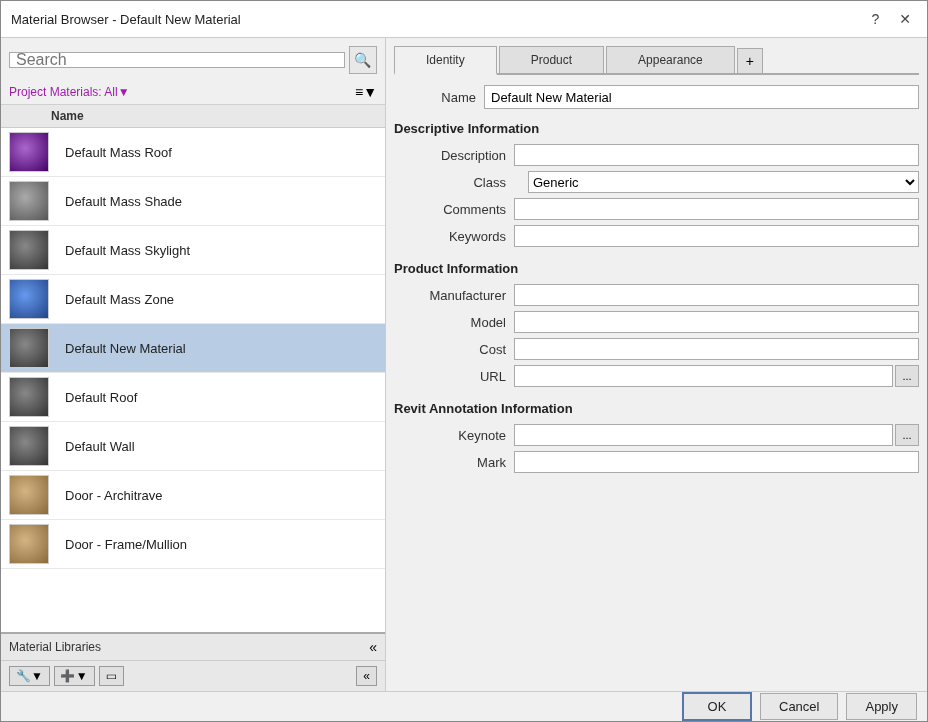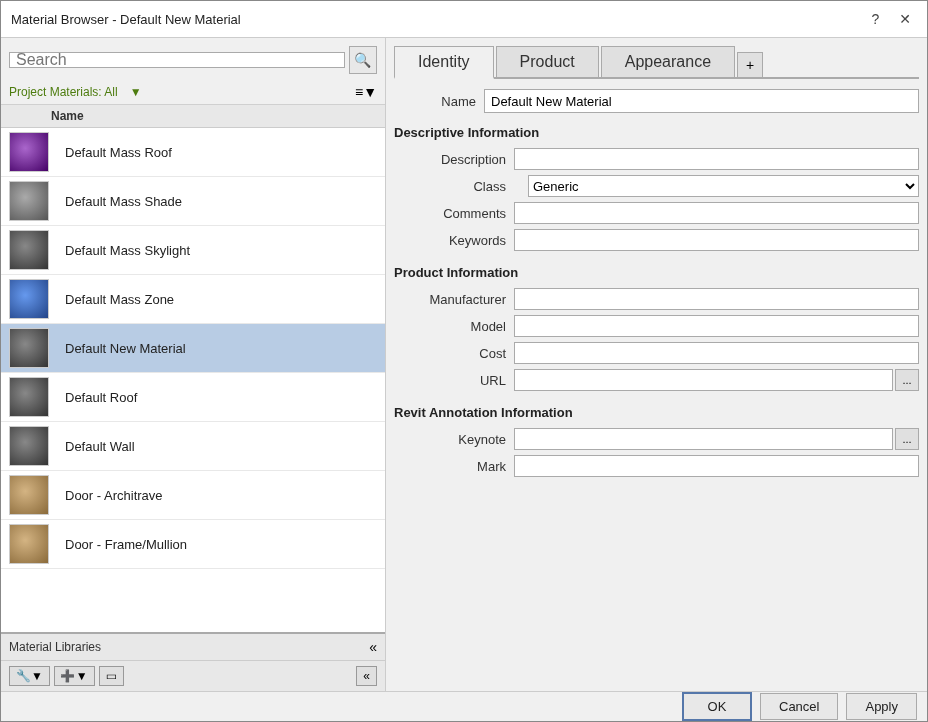--- a/index.html
+++ b/index.html
@@ -92,23 +92,23 @@
     .project-header {
       padding: 4px 8px;
       display: flex;
       align-items: center;
       justify-content: space-between;
       background: #f0f0f0;
       border-bottom: 1px solid #d0d0d0;
     }
     .project-label {
       font-size: 12px;
-      color: #4d7c0f;
-      display: flex;
-      gap: 12px;
+      color: #a21caf;
+      display: flex;
+      gap: 0;
     }
     .project-actions {
       display: flex;
       align-items: center;
       gap: 6px;
     }
     .materials-list {
       flex: 1;
       overflow-y: auto;
       background: #fff;
@@ -196,26 +196,26 @@
       padding: 8px;
       background: #f0f0f0;
     }
     .tabs-bar {
       display: flex;
       align-items: flex-end;
       border-bottom: 2px solid #aaa;
       margin-bottom: 10px;
     }
     .tab {
-      padding: 6px 23px;
+      padding: 6px 31px;
       border: 1px solid #aaa;
       border-bottom: none;
       background: #e0e0e0;
       cursor: pointer;
-      font-size: 16px;
+      font-size: 12px;
       color: #333;
       margin-right: 2px;
     }
     .tab.active {
       background: #f0f0f0;
       border-bottom: 2px solid #f0f0f0;
       margin-bottom: -2px;
       z-index: 1;
     }
     .tab-add {

